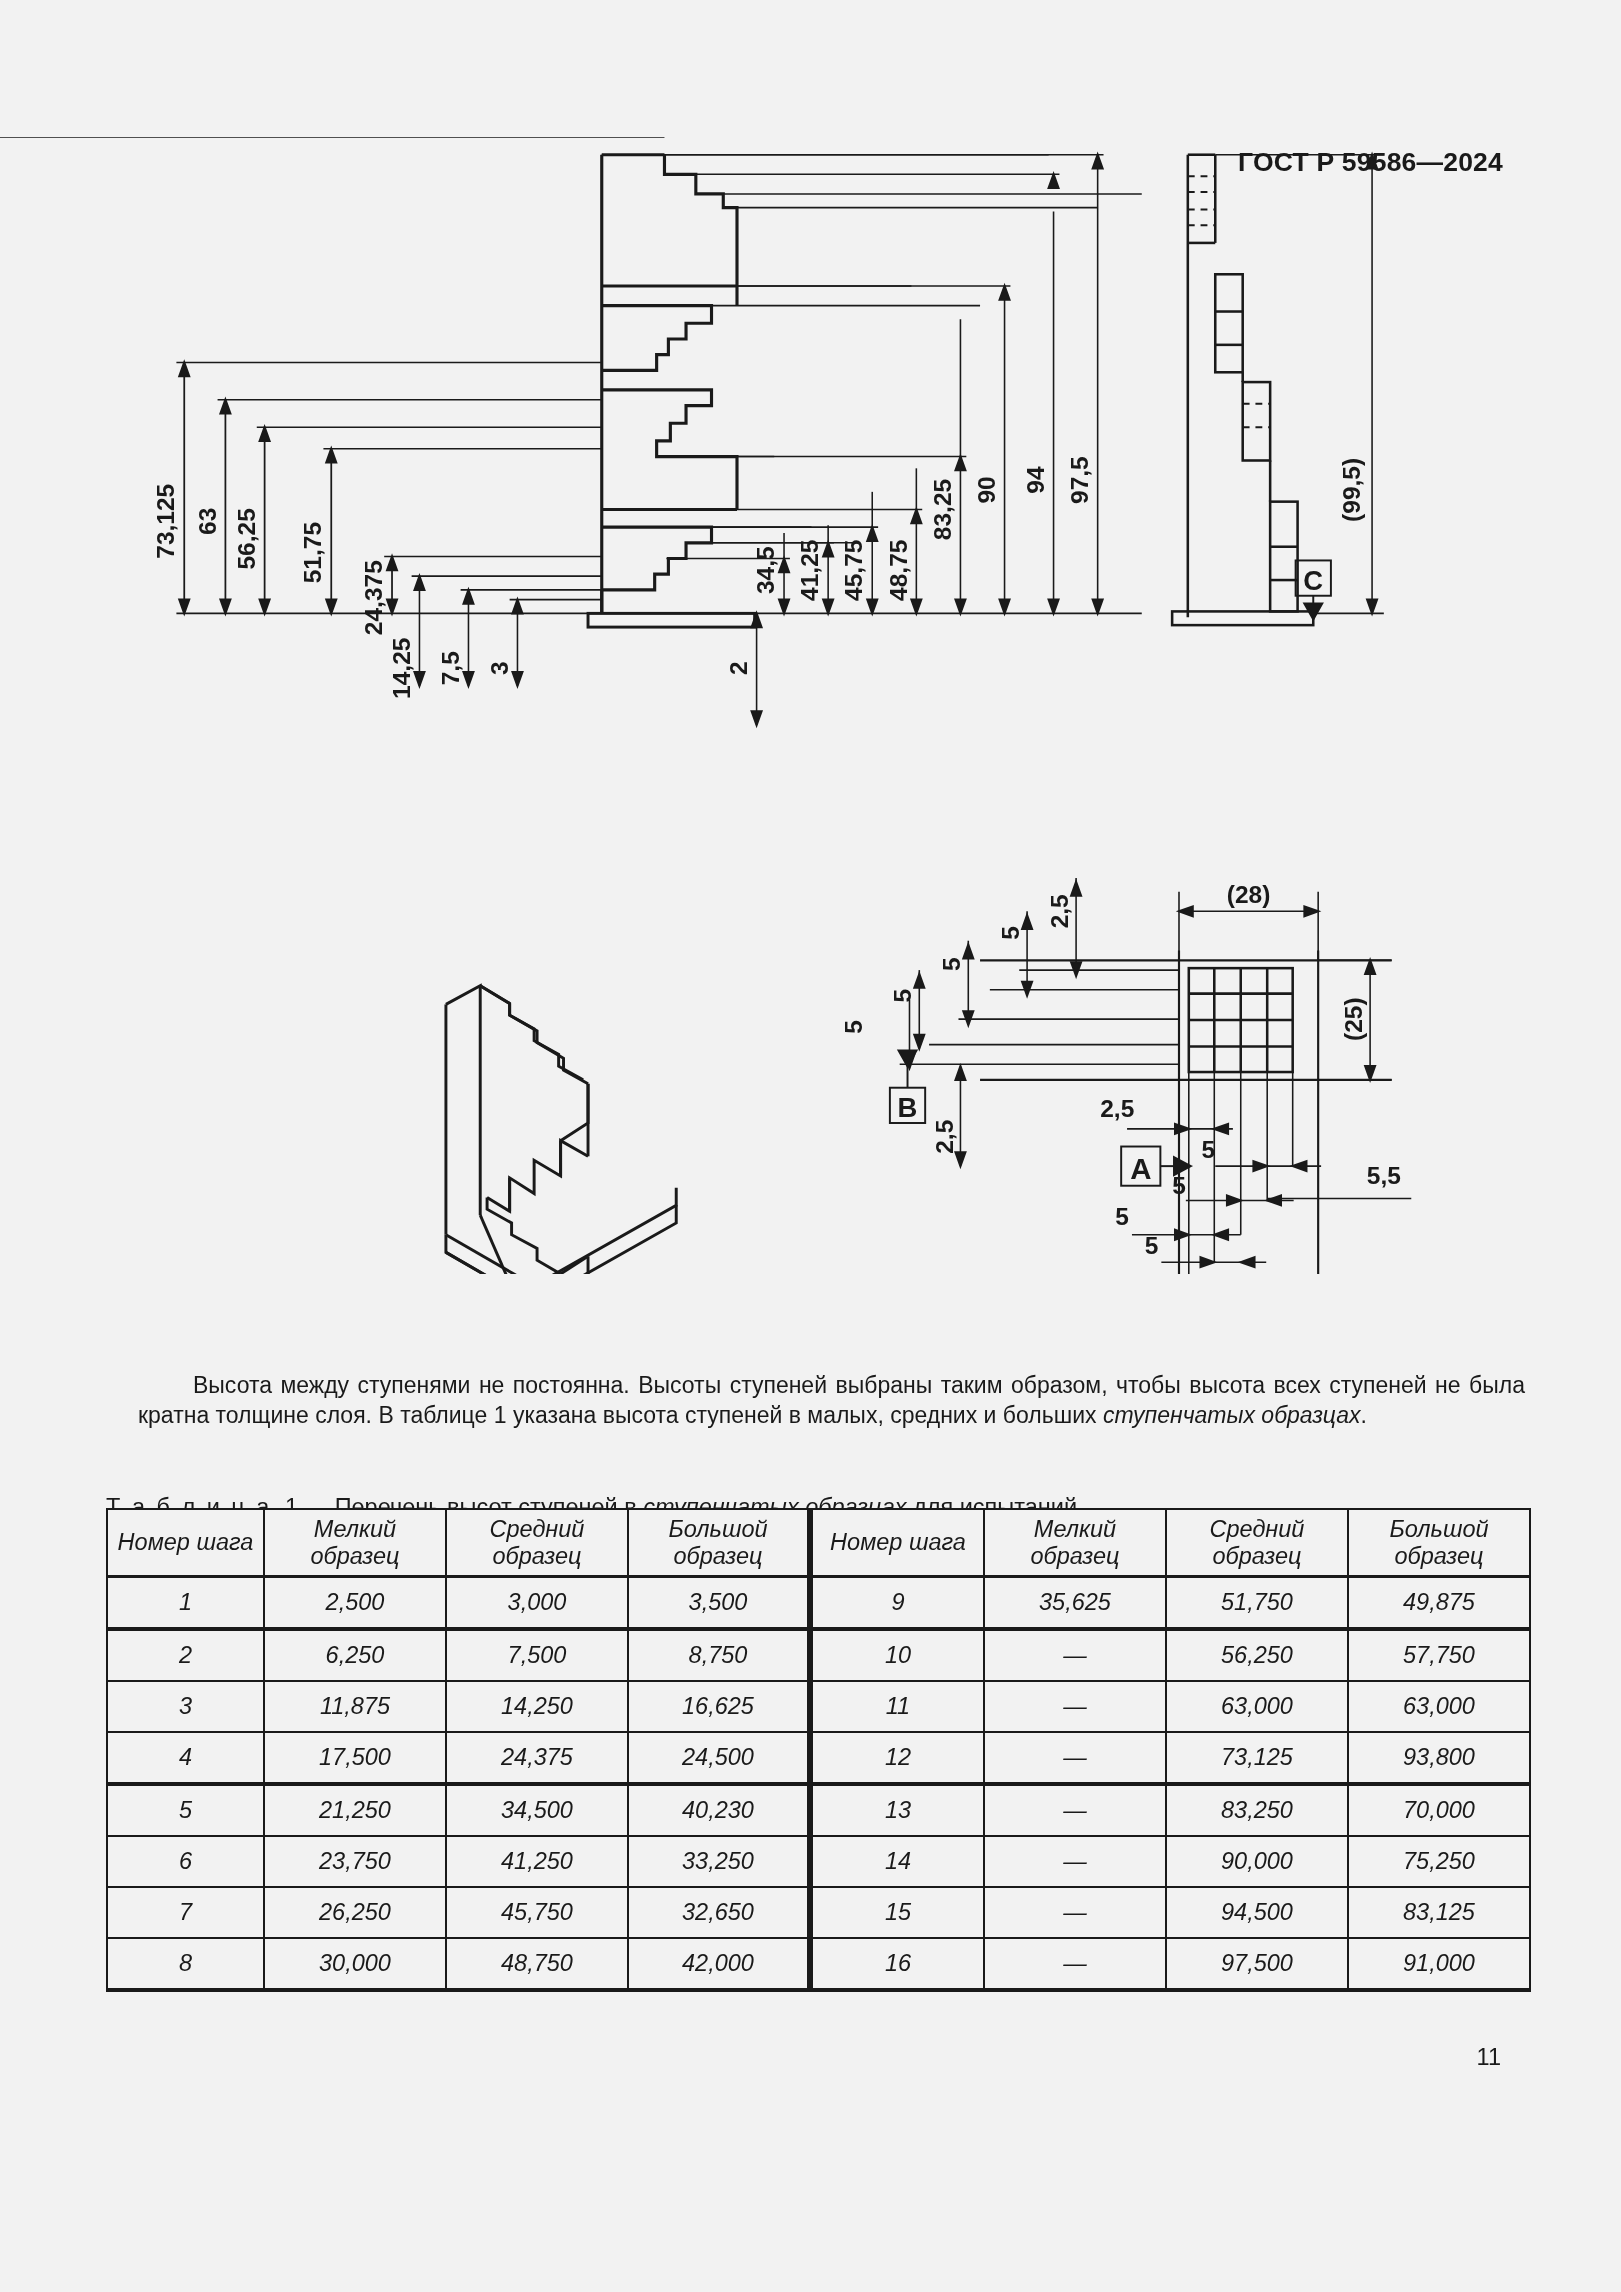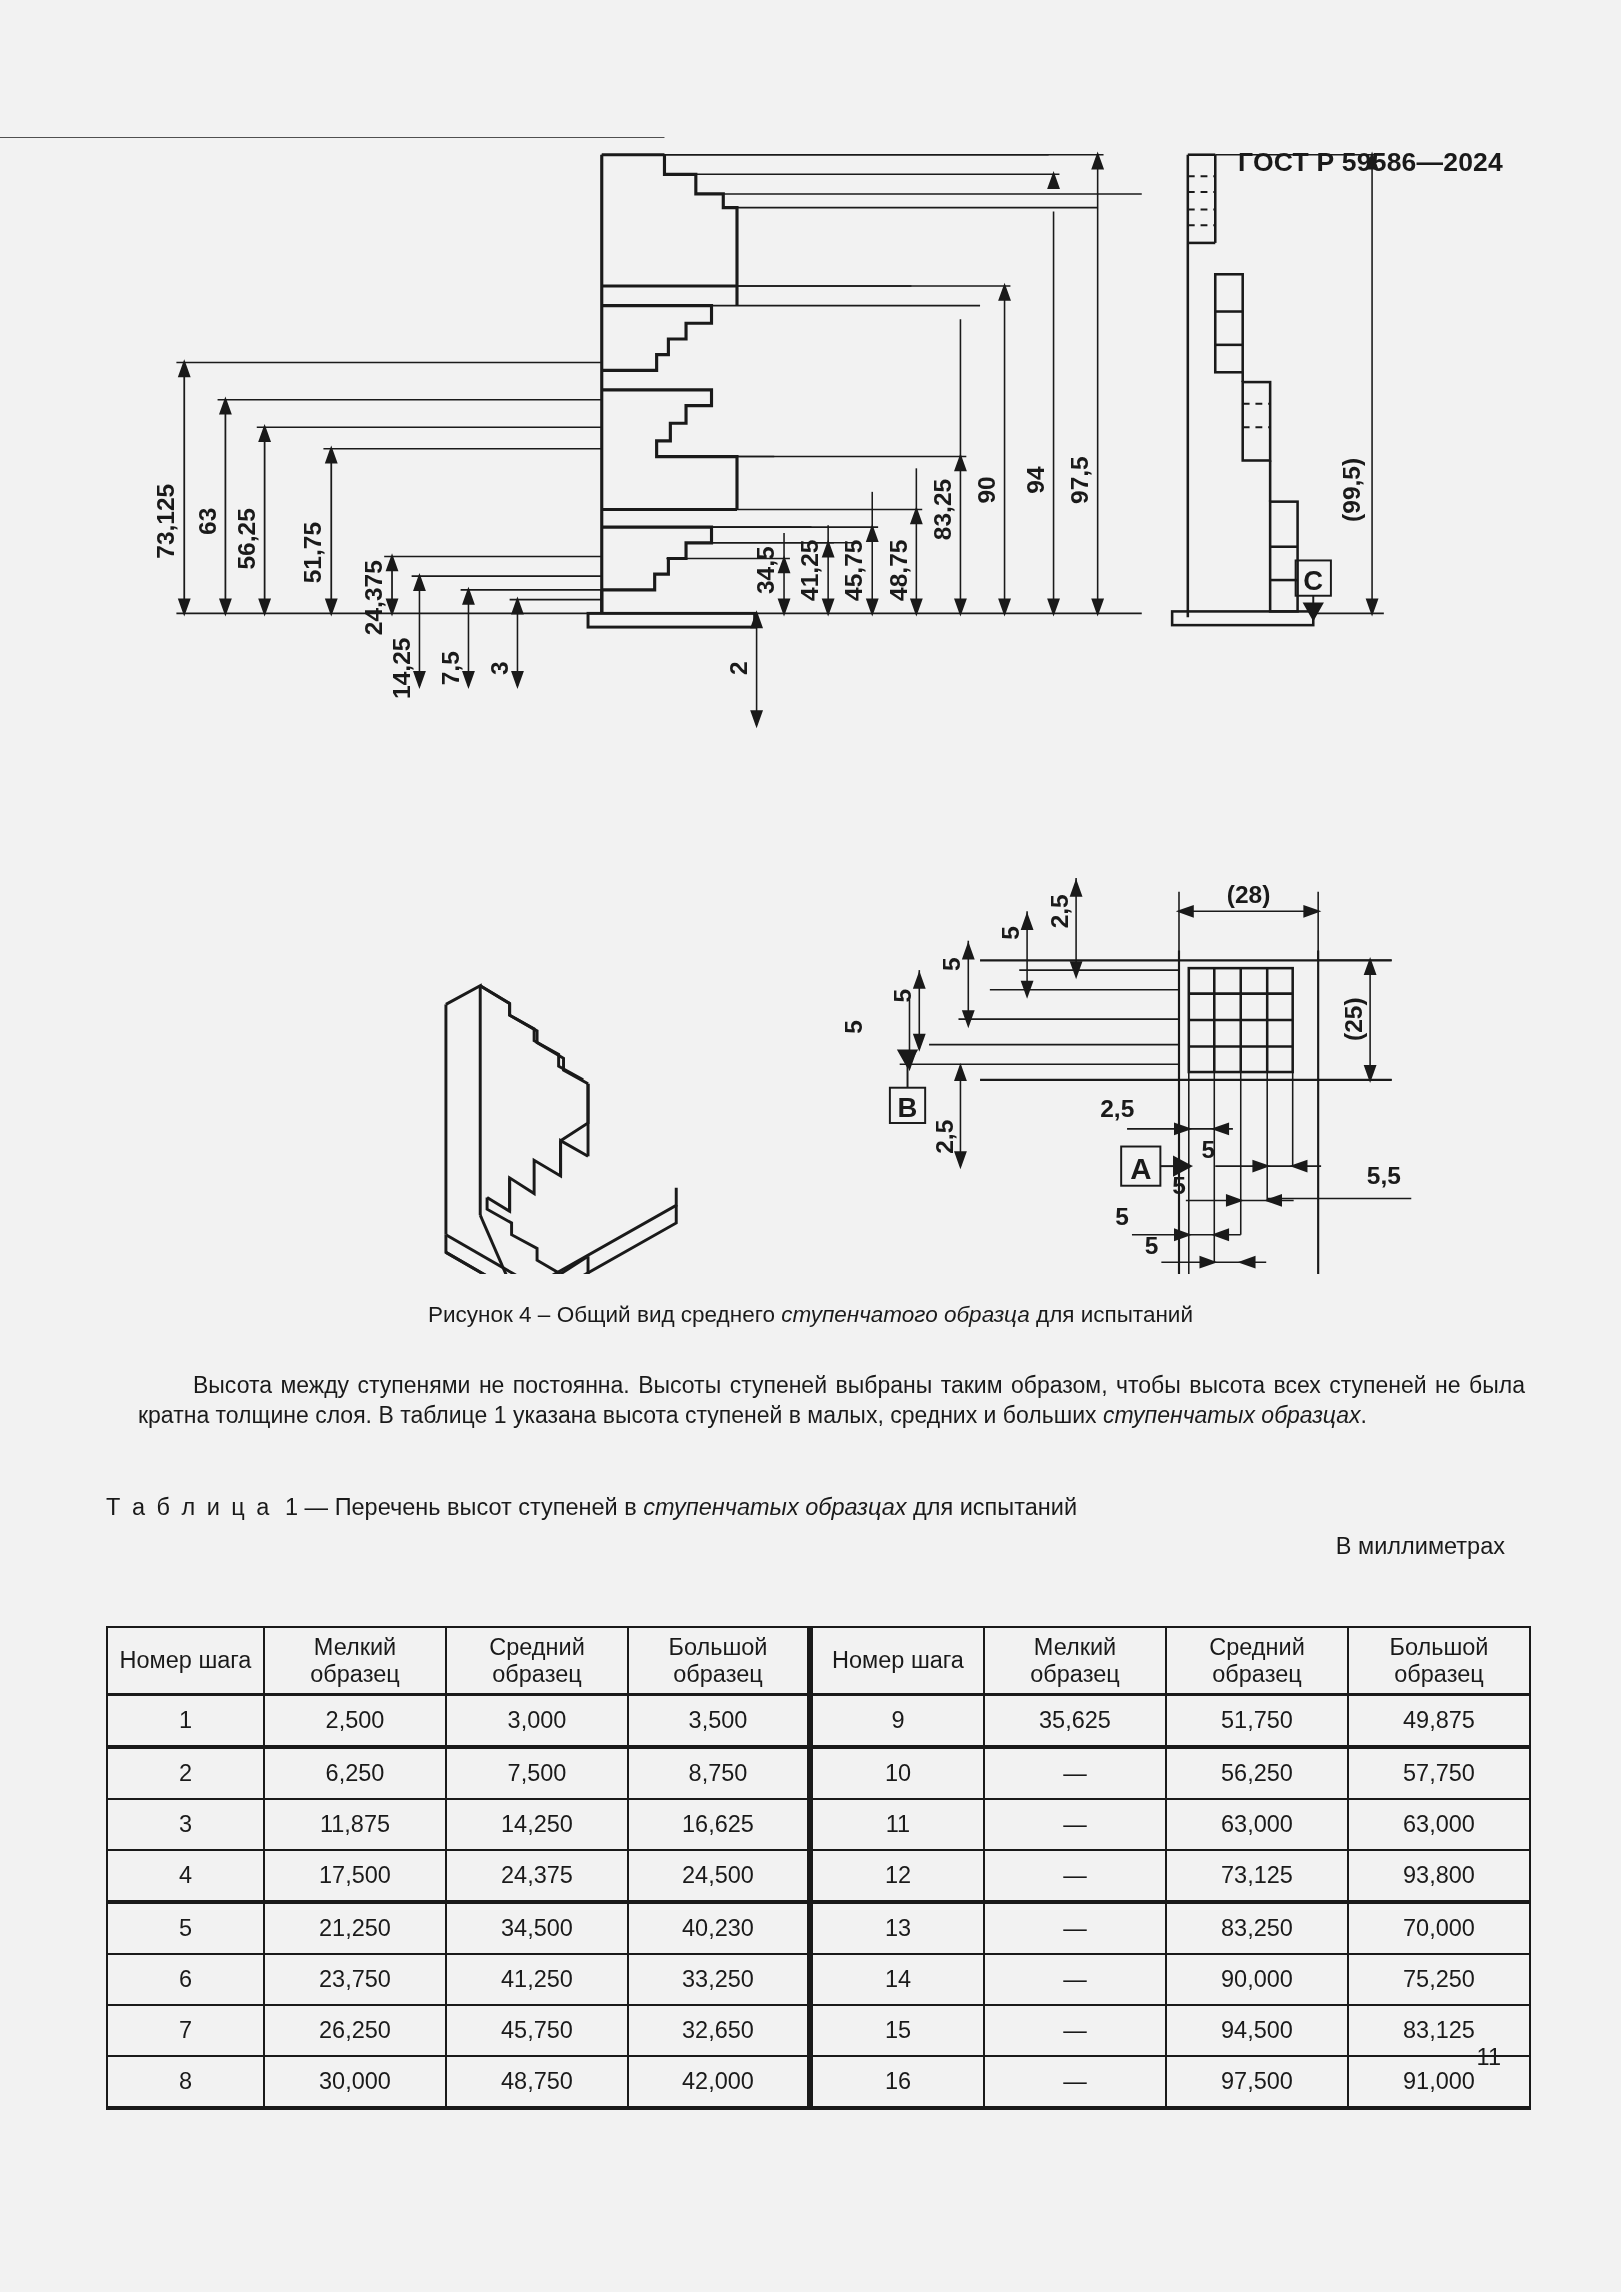--- a/index.html
+++ b/index.html
@@ -39,21 +39,21 @@
     position:absolute;left:106px;top:1494px;width:1392px;font-size:23.5px;
   }
   .table-caption i{font-style:italic;}
   .table-caption .sp{letter-spacing:2.5px;margin-top:36px;}
 
   .units-note{
     position:absolute;right:116px;top:1533px;font-size:23.5px;
   }
 
   
-  .tbl-wrap{position:absolute;left:106px;top:1626px;width:1409px;}
+  .tbl-wrap{position:absolute;left:106px;top:1508px;width:1409px;font-style:italic;}
   table.steps{
     border-collapse:collapse;width:1409px;
     font-size:23.5px;table-layout:fixed;background:#f2f2f2;
   }
   table.steps th, table.steps td{
     border:2px solid #1a1a1a;
     text-align:center;
     height:49px;
     padding:0;
     font-weight:normal;
@@ -472,23 +472,20 @@
         <text x="1140" y="1000" text-anchor="middle">2,5</text>
         <text x="1145" y="1110" text-anchor="middle">5</text>
         <text x="1175" y="1140" text-anchor="middle">5</text>
         <text x="1203" y="1078" text-anchor="middle">5</text>
         <text x="1233" y="1042" text-anchor="middle">5</text>
         <text x="1412" y="1068" text-anchor="middle">5,5</text>
       </g>
     </svg>
   </div>
 
-  <div class="fig-caption">
-    <span>Рисунок 4 – Общий вид среднего </span><i>ступенчатого образца</i><span> для испытаний</span>
-  </div>
 
   <div class="body-para">
     <span class="indent"></span><span>Высота между ступенями не постоянна. Высоты ступеней выбраны таким образом, чтобы высота всех ступеней не была кратна толщине слоя. В таблице 1 указана высота ступеней в малых, средних и больших </span><i>ступенчатых образцах</i><span>.</span>
   </div>
 
   <div class="table-caption">
     <span class="sp">Т а б л и ц а</span>&nbsp;&nbsp;<span>1</span><span> — Перечень высот ступеней в </span><i>ступенчатых образцах</i><span> для испытаний</span>
   </div>
 
   <div class="units-note">В   миллиметрах</div>

